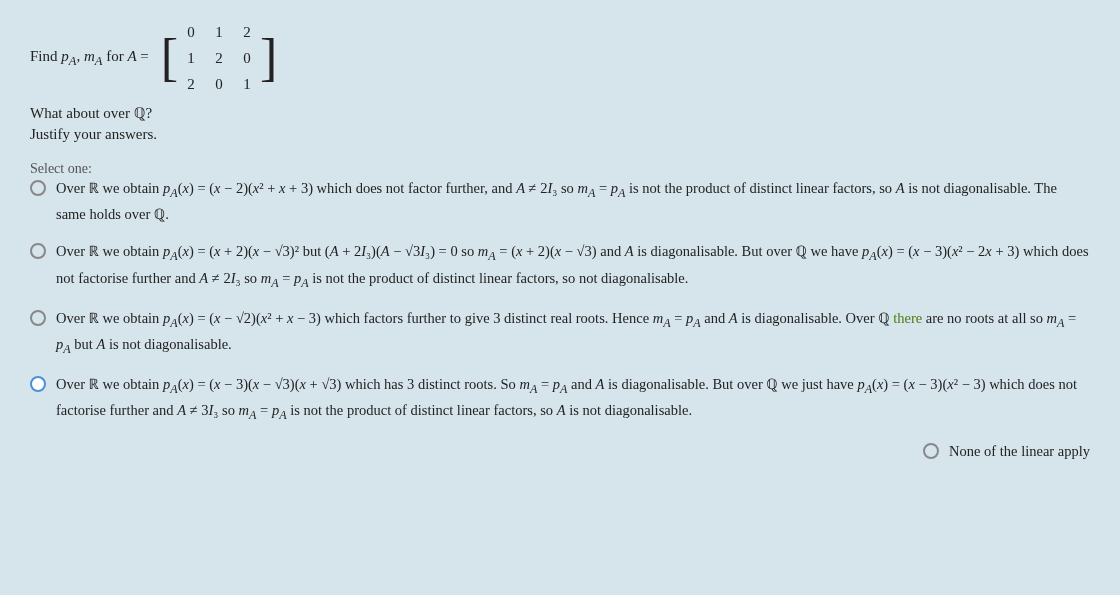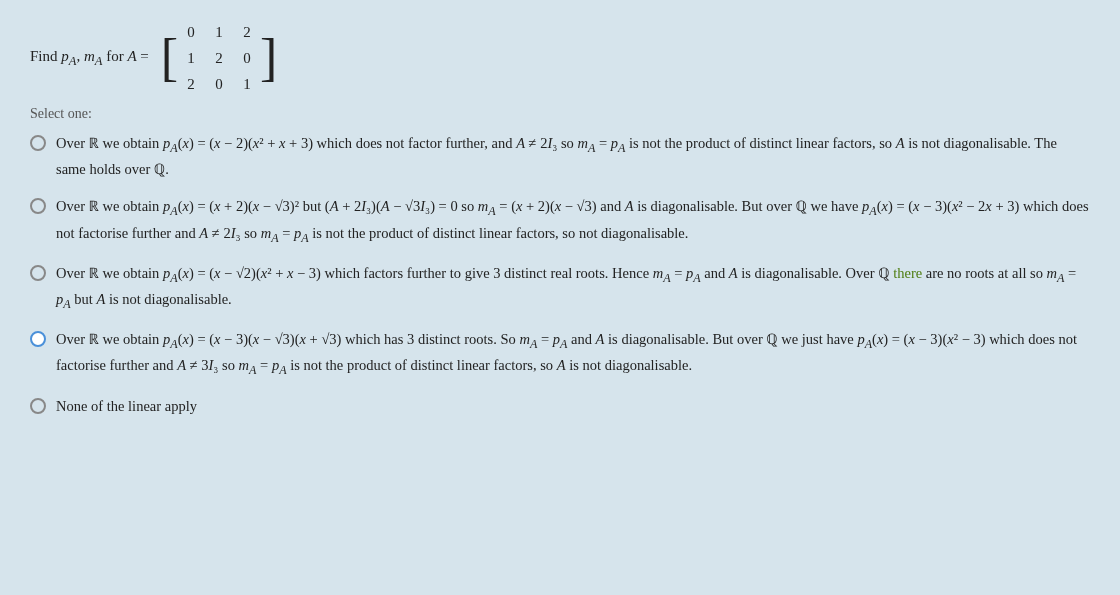--- a/index.html
+++ b/index.html
@@ -49,27 +49,27 @@
       font-size: 15px;
       margin-bottom: 4px;
     }
     .justify-line {
       font-size: 15px;
       margin-bottom: 18px;
     }
     .select-label {
       font-size: 14px;
       color: #555;
-      margin-bottom: 10px;
     }
     .options-list {
       list-style: none;
       display: flex;
       flex-direction: column;
       gap: 14px;
+      align-items: flex-end;
     }
     .option-item {
       display: flex;
       align-items: flex-start;
       gap: 10px;
       font-size: 14.5px;
       line-height: 1.6;
     }
     .radio-btn {
       width: 16px;
@@ -108,20 +108,22 @@
         <span class="matrix-cell">1</span>
         <span class="matrix-cell">2</span>
         <span class="matrix-cell">0</span>
         <span class="matrix-cell">2</span>
         <span class="matrix-cell">0</span>
         <span class="matrix-cell">1</span>
       </div>
       <span class="matrix-bracket">]</span>
     </span>
   </div>
+  <div class="sub-question">What about over ℚ?</div>
+  <div class="justify-line">Justify your answers.</div>
 </div>
 
 <div class="select-label">Select one:</div>
 
 <ul class="options-list">
 
   <li class="option-item">
     <span class="radio-btn"></span>
     <span class="option-text">
       Over ℝ we obtain <i>p</i><sub><i>A</i></sub>(<i>x</i>) = (<i>x</i> − 2)(<i>x</i>² + <i>x</i> + 3) which does not factor further, and <i>A</i> ≠ 2<i>I</i>₃ so <i>m</i><sub><i>A</i></sub> = <i>p</i><sub><i>A</i></sub> is not the product of distinct linear factors, so <i>A</i> is

